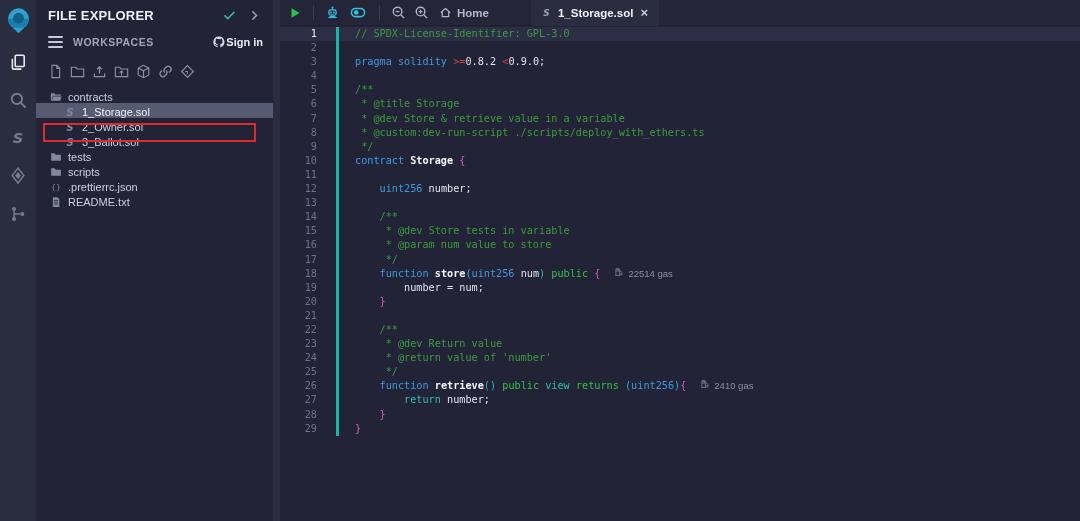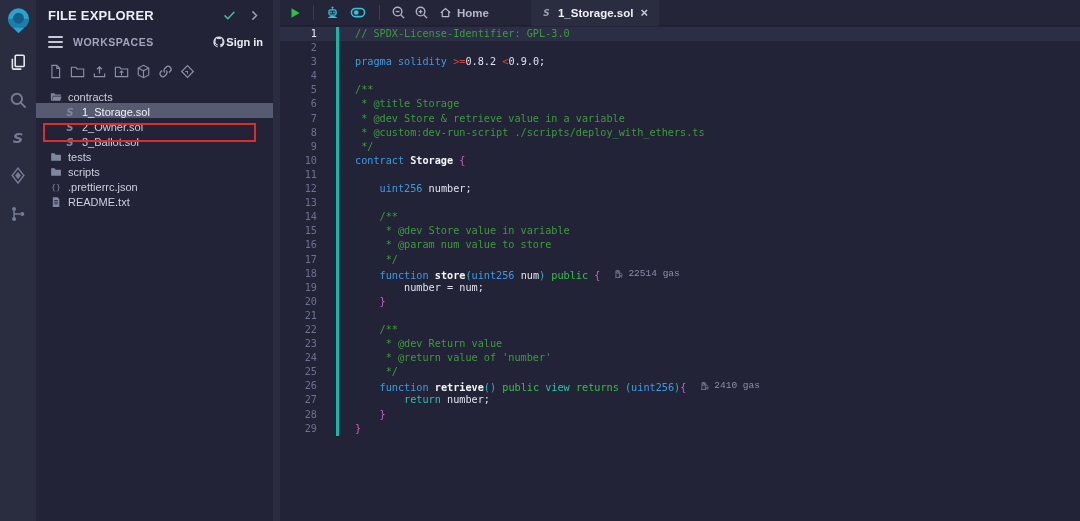--- a/index.html
+++ b/index.html
@@ -82,22 +82,22 @@
   .code-text{flex:1;border-left:3px solid #14b8a6;padding-left:16px;}
   .tk-c{color:var(--comment-green,#3d9c3d);}
   .tk-k{color:var(--keyword-blue,#3f9ae0);}
   .tk-o{color:var(--operator-red,#cf4848);}
   .tk-g{color:var(--modifier-green,#32c146);}
   .tk-v{color:var(--view-teal,#2fbfae);}
   .tk-p{color:var(--paren-teal,#29b3c5);}
   .tk-b{color:var(--brace-pink,#d858c8);}
   .tk-n{color:#dfe2ee;}
   .tk-w{color:#f4f5fa;font-weight:bold;}
-  .gas{display:inline-flex;align-items:center;gap:4px;margin-left:14px;color:#8a8fa8;
-       font-size:9.5px;font-family:Liberation Mono, monospace;}
+  .gas{display:inline-flex;align-items:flex-start;gap:4px;margin-left:14px;color:#8a8fa8;
+       font-size:9.5px;font-family:Liberation Sans, sans-serif;}
   .gas .ic{width:10px;height:10px;}
   .ic{display:inline-block;}
 </style>
 </head>
 <body>
 
 <div class="app">
 
   <aside class="activity" id="activity">
       <div class="act-item logo">
@@ -314,21 +314,21 @@
         <div class="line"><span class="gutter">5</span><span class="code-text"><span class="tk-c">/**</span></span></div>
         <div class="line"><span class="gutter">6</span><span class="code-text"><span class="tk-c"> * @title Storage</span></span></div>
         <div class="line"><span class="gutter">7</span><span class="code-text"><span class="tk-c"> * @dev Store &amp; retrieve value in a variable</span></span></div>
         <div class="line"><span class="gutter">8</span><span class="code-text"><span class="tk-c"> * @custom:dev-run-script ./scripts/deploy_with_ethers.ts</span></span></div>
         <div class="line"><span class="gutter">9</span><span class="code-text"><span class="tk-c"> */</span></span></div>
         <div class="line"><span class="gutter">10</span><span class="code-text"><span class="tk-k">contract </span><span class="tk-w">Storage </span><span class="tk-b">{</span></span></div>
         <div class="line"><span class="gutter">11</span><span class="code-text"></span></div>
         <div class="line"><span class="gutter">12</span><span class="code-text"><span class="tk-n">    </span><span class="tk-k">uint256</span><span class="tk-n"> number;</span></span></div>
         <div class="line"><span class="gutter">13</span><span class="code-text"></span></div>
         <div class="line"><span class="gutter">14</span><span class="code-text"><span class="tk-c">    /**</span></span></div>
-        <div class="line"><span class="gutter">15</span><span class="code-text"><span class="tk-c">     * @dev Store value in variable</span></span></div>
+        <div class="line"><span class="gutter">15</span><span class="code-text"><span class="tk-c">     * @dev Store tests in variable</span></span></div>
         <div class="line"><span class="gutter">16</span><span class="code-text"><span class="tk-c">     * @param num value to store</span></span></div>
         <div class="line"><span class="gutter">17</span><span class="code-text"><span class="tk-c">     */</span></span></div>
         <div class="line"><span class="gutter">18</span><span class="code-text"><span class="tk-n">    </span><span class="tk-k">function </span><span class="tk-w">store</span><span class="tk-p">(</span><span class="tk-k">uint256</span><span class="tk-n"> num</span><span class="tk-p">)</span><span class="tk-n"> </span><span class="tk-g">public</span><span class="tk-n"> </span><span class="tk-b">{</span><span class="gas"><svg class="ic" viewBox="0 0 16 16">
                 <path d="M3 13.5V3.3a1 1 0 0 1 1-1h3.6a1 1 0 0 1 1 1v10.2M2 13.5h7.6M4.4 4h2.8v2.8H4.4zM9.6 6.6h1.4l1.6 2v3.6a1 1 0 0 1-2 0v-2.4" fill="none" stroke="currentColor" stroke-width="1.1"></path>
               </svg><span>22514 gas</span></span></span></div>
         <div class="line"><span class="gutter">19</span><span class="code-text"><span class="tk-n">        number = num;</span></span></div>
         <div class="line"><span class="gutter">20</span><span class="code-text"><span class="tk-n">    </span><span class="tk-b">}</span></span></div>
         <div class="line"><span class="gutter">21</span><span class="code-text"></span></div>
         <div class="line"><span class="gutter">22</span><span class="code-text"><span class="tk-c">    /**</span></span></div>
         <div class="line"><span class="gutter">23</span><span class="code-text"><span class="tk-c">     * @dev Return value</span></span></div>

